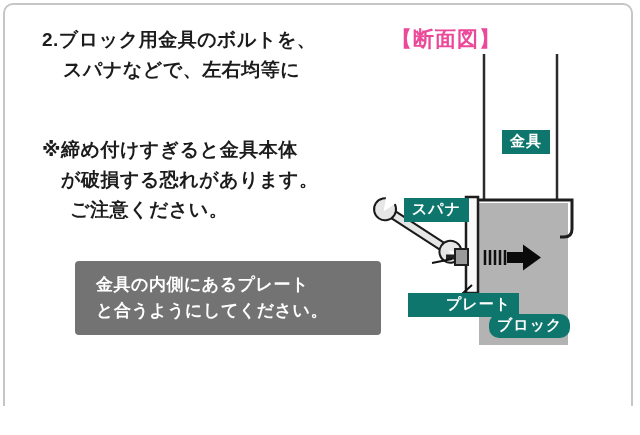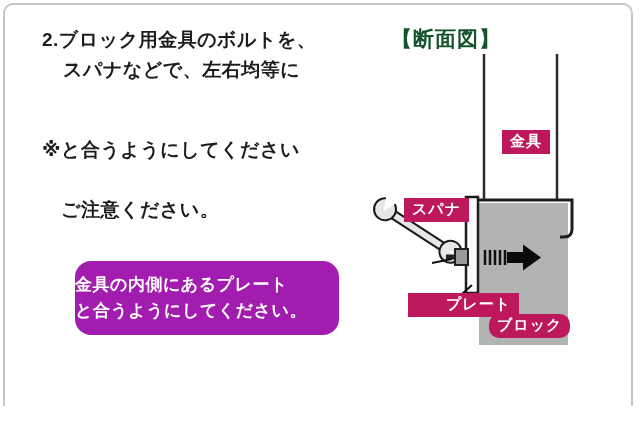--- a/index.html
+++ b/index.html
@@ -9,45 +9,46 @@
     font-family:"Liberation Sans","DejaVu Sans",sans-serif;
   }
   .frame {
     position:absolute; left:3px; top:3px; width:630px; height:425px;
     border:2px solid #c6c6c6; border-radius:10px; box-sizing:border-box;
   }
   .txt { position:absolute; color:#1c1c1c; font-size:19px; font-weight:600;
          letter-spacing:0.5px; white-space:nowrap; }
   .callout {
     position:absolute; left:75px; top:261px; width:264px;
-    background:#a21caf; color:#ffffff; border-radius:16px;
-    padding:11px 0; font-size:17px; font-weight:700;
+    background:#737373; color:#ffffff; border-radius:4px;
+    padding:11px 21px; font-size:17px; font-weight:700;
     line-height:26px; letter-spacing:0.5px;
   }
   .callout div { white-space:nowrap; }
-  .diagram-title { position:absolute; left:391px; top:25px; color:#14532d;
+  .diagram-title { position:absolute; left:391px; top:25px; color:#ec4899;
          font-size:21px; font-weight:700; letter-spacing:1px; }
   .tag {
-    position:absolute; background:#be185d; color:#ffffff;
+    position:absolute; background:#0f766e; color:#ffffff;
     font-size:15px; font-weight:700; letter-spacing:1px;
     padding:2px 8px 3px 8px; white-space:nowrap;
   }
   svg { position:absolute; left:0; top:0; }
 </style>
 </head>
 <body>
 
 <div class="canvas">
   <div class="frame"></div>
 
   <div class="txt" style="left:42px; top:27px;">2.ブロック用金具のボルトを、</div>
   <div class="txt" style="left:63px; top:57px;text-align:center;">スパナなどで、左右均等に</div>
 
-  <div class="txt" style="left:42px; top:137px;">※と合うようにしてください</div>
-  <div class="txt" style="left:61px; top:197px;">ご注意ください。</div>
+  <div class="txt" style="left:42px; top:137px;">※締め付けすぎると金具本体</div>
+  <div class="txt" style="left:61px; top:167px;">が破損する恐れがあります。</div>
+  <div class="txt" style="left:70px; top:197px;">ご注意ください。</div>
 
   <div class="callout">
     <div>金具の内側にあるプレート</div>
     <div>と合うようにしてください。</div>
   </div>
 
   <div class="diagram-title">【断面図】</div>
 
   <svg width="640" height="435" viewBox="0 0 640 435">
 

